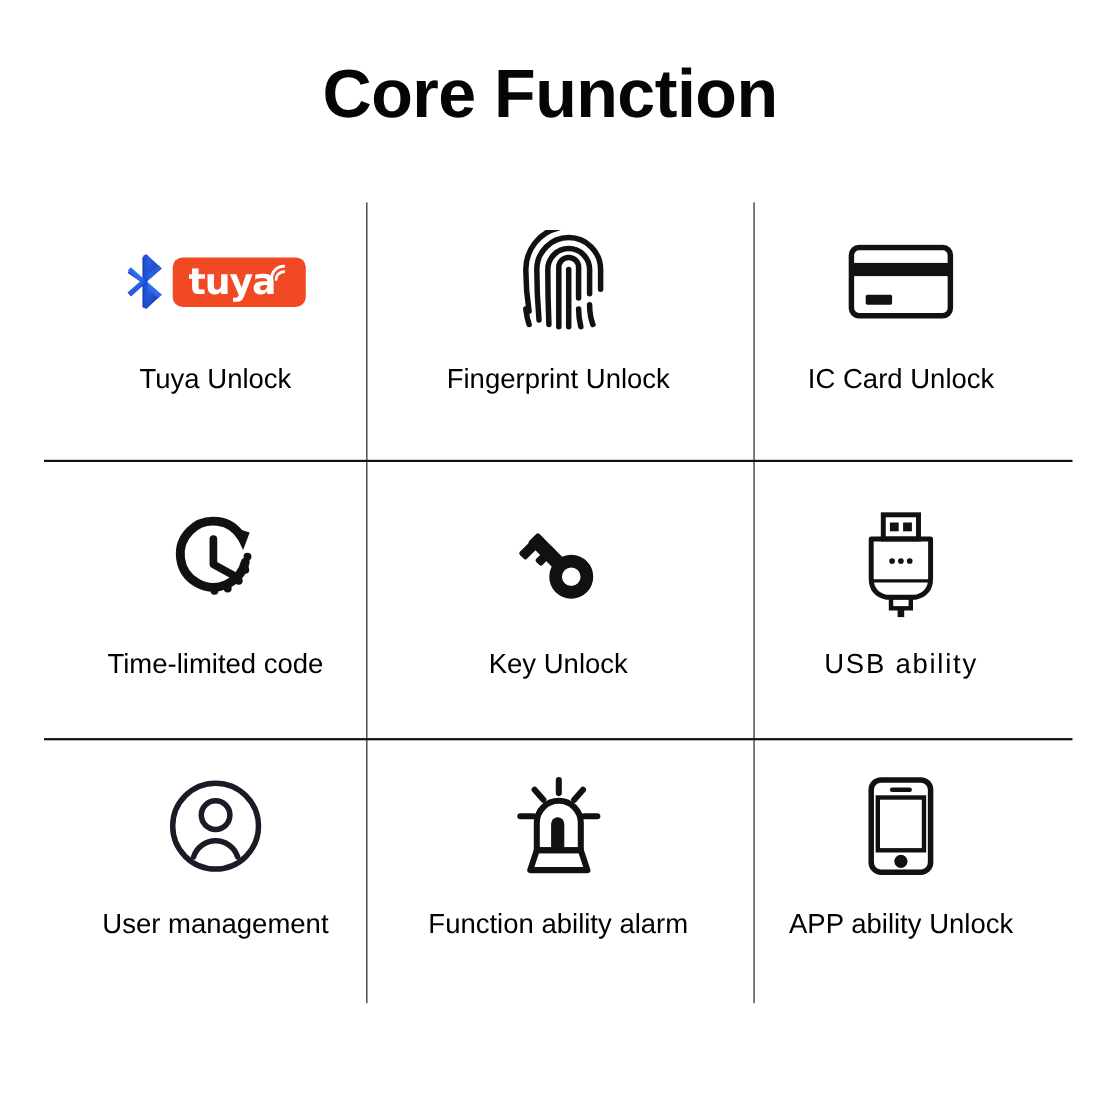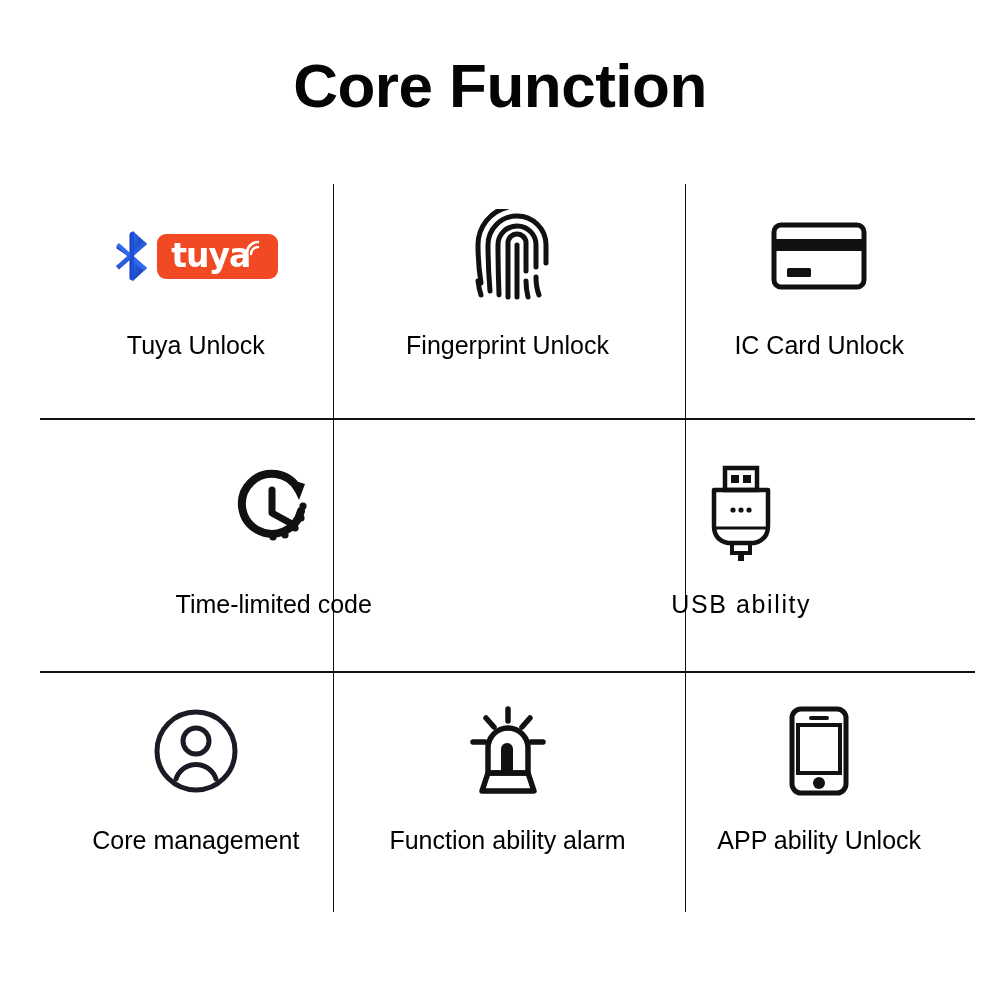--- a/index.html
+++ b/index.html
@@ -226,20 +226,34 @@
                 <circle cx="68" cy="61" r="3.6"></circle>
                 <circle cx="58" cy="68" r="3.6"></circle>
                 <circle cx="46" cy="70" r="3.6"></circle>
               </g>
               <path d="M45 23 L45 46 L65 57" fill="none" stroke="#111111" stroke-width="7" stroke-linecap="round" stroke-linejoin="round"></path>
             </svg>
           </div>
           <div class="cell-label">Time-limited code</div>
         </div>
 
+        <div class="cell">
+          <div class="icon-wrap">
+            <svg width="92" height="94" viewBox="0 0 92 94">
+              <g transform="rotate(45 46 47)">
+                <circle cx="62" cy="47" r="20" fill="#111111"></circle>
+                <circle cx="62" cy="47" r="8.5" fill="#ffffff"></circle>
+                <rect x="12" y="40" width="34" height="13" rx="2" fill="#111111"></rect>
+                <rect x="13" y="40" width="9" height="26" rx="2" fill="#111111"></rect>
+                <rect x="28" y="40" width="8" height="20" rx="2" fill="#111111"></rect>
+              </g>
+            </svg>
+          </div>
+          <div class="cell-label">Key Unlock</div>
+        </div>
 
         <div class="cell">
           <div class="icon-wrap">
             <svg width="72" height="98" viewBox="0 0 72 98">
               <rect x="20" y="4" width="32" height="22" fill="none" stroke="#111111" stroke-width="4.5"></rect>
               <rect x="26" y="11" width="8" height="8" fill="#111111"></rect>
               <rect x="38" y="11" width="8" height="8" fill="#111111"></rect>
               <path d="M9 26 L63 26 L63 62 Q63 76 49 79 L23 79 Q9 76 9 62 Z" fill="none" stroke="#111111" stroke-width="4.5" stroke-linejoin="round"></path>
               <line x1="10" y1="64" x2="62" y2="64" stroke="#111111" stroke-width="3"></line>
               <g fill="#111111">
@@ -258,21 +272,21 @@
       <div class="row row3">
 
         <div class="cell">
           <div class="icon-wrap">
             <svg width="88" height="88" viewBox="0 0 88 88">
               <circle cx="44" cy="44" r="39" fill="none" stroke="#1b1b26" stroke-width="5"></circle>
               <circle cx="44" cy="34" r="13" fill="none" stroke="#1b1b26" stroke-width="5"></circle>
               <path d="M24 72 A21 21 0 0 1 64 72" fill="none" stroke="#1b1b26" stroke-width="5" stroke-linecap="round"></path>
             </svg>
           </div>
-          <div class="cell-label">Core management</div>
+          <div class="cell-label">User management</div>
         </div>
 
         <div class="cell">
           <div class="icon-wrap">
             <svg width="88" height="92" viewBox="0 0 88 92">
               <g stroke="#111111" stroke-width="5.5" stroke-linecap="round">
                 <line x1="44" y1="4" x2="44" y2="16"></line>
                 <line x1="22" y1="13" x2="30" y2="22"></line>
                 <line x1="66" y1="13" x2="58" y2="22"></line>
                 <line x1="9" y1="37" x2="21" y2="37"></line>

